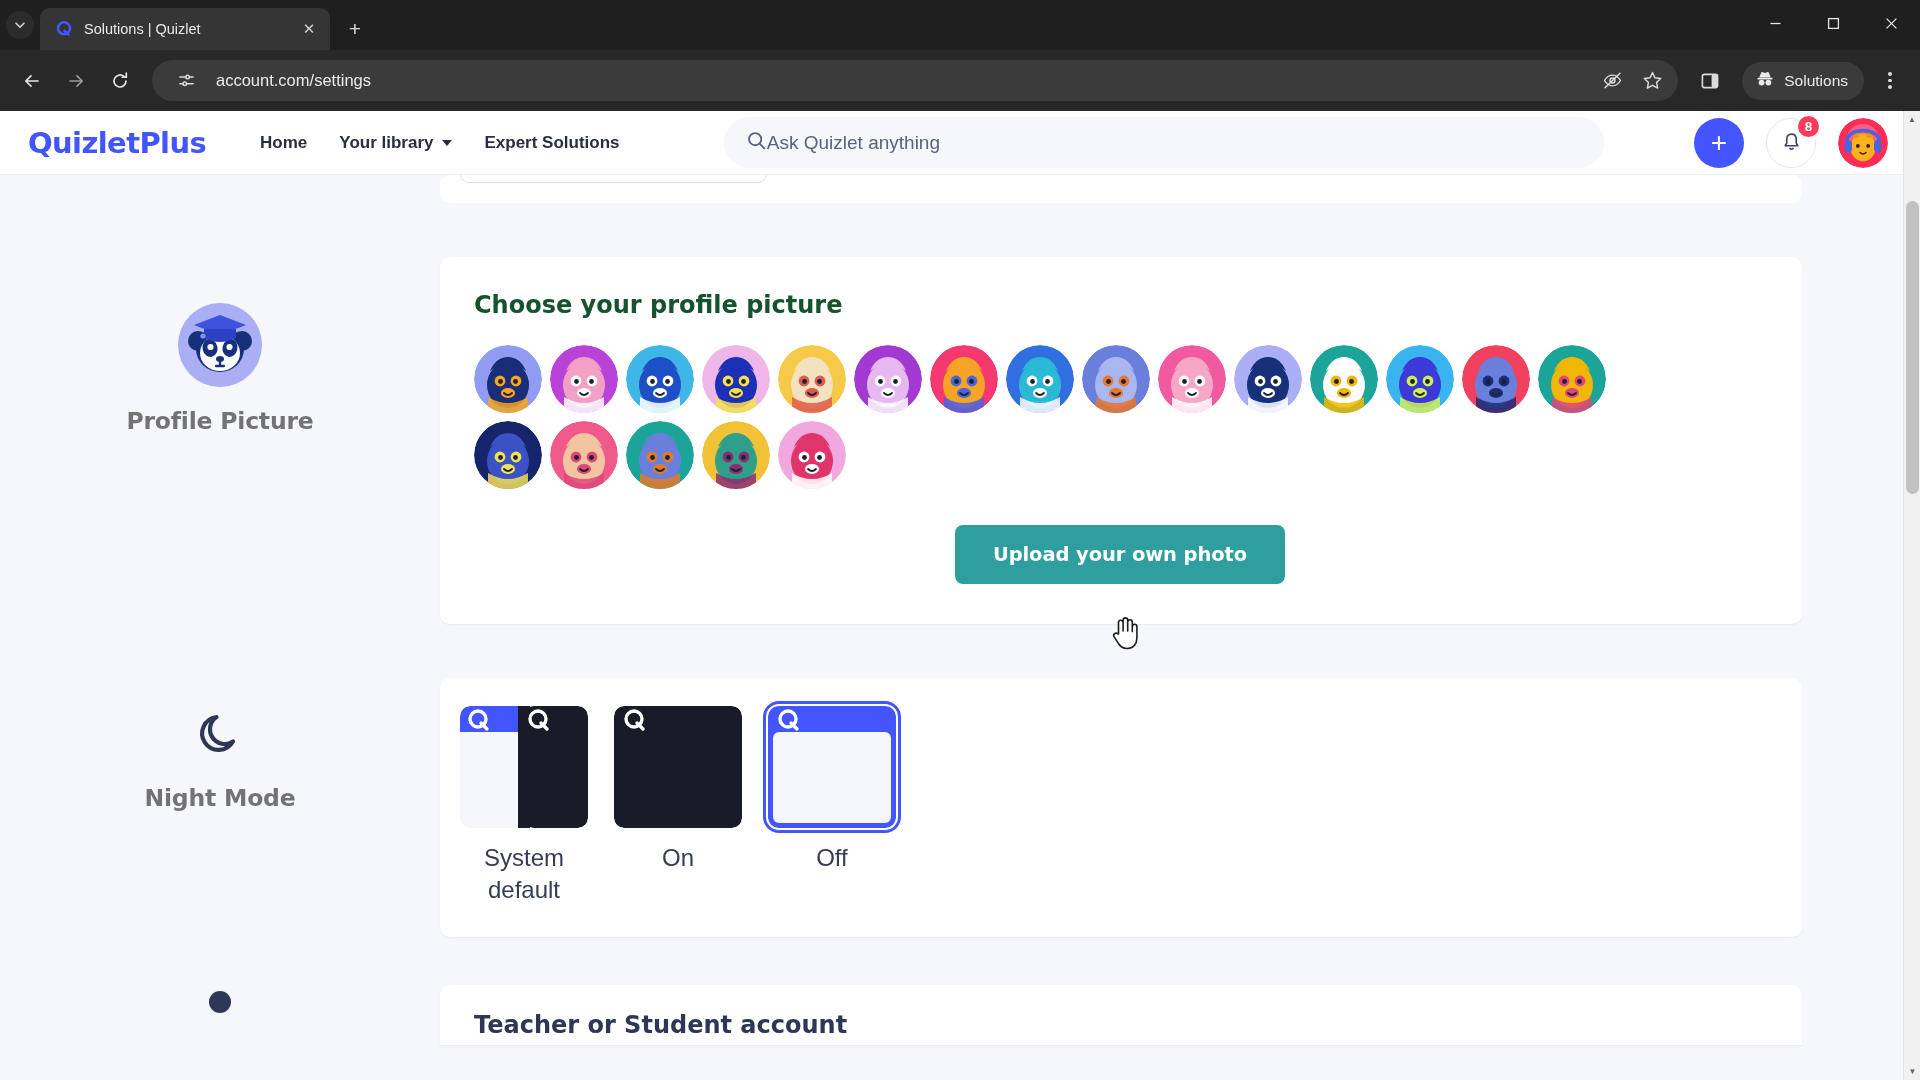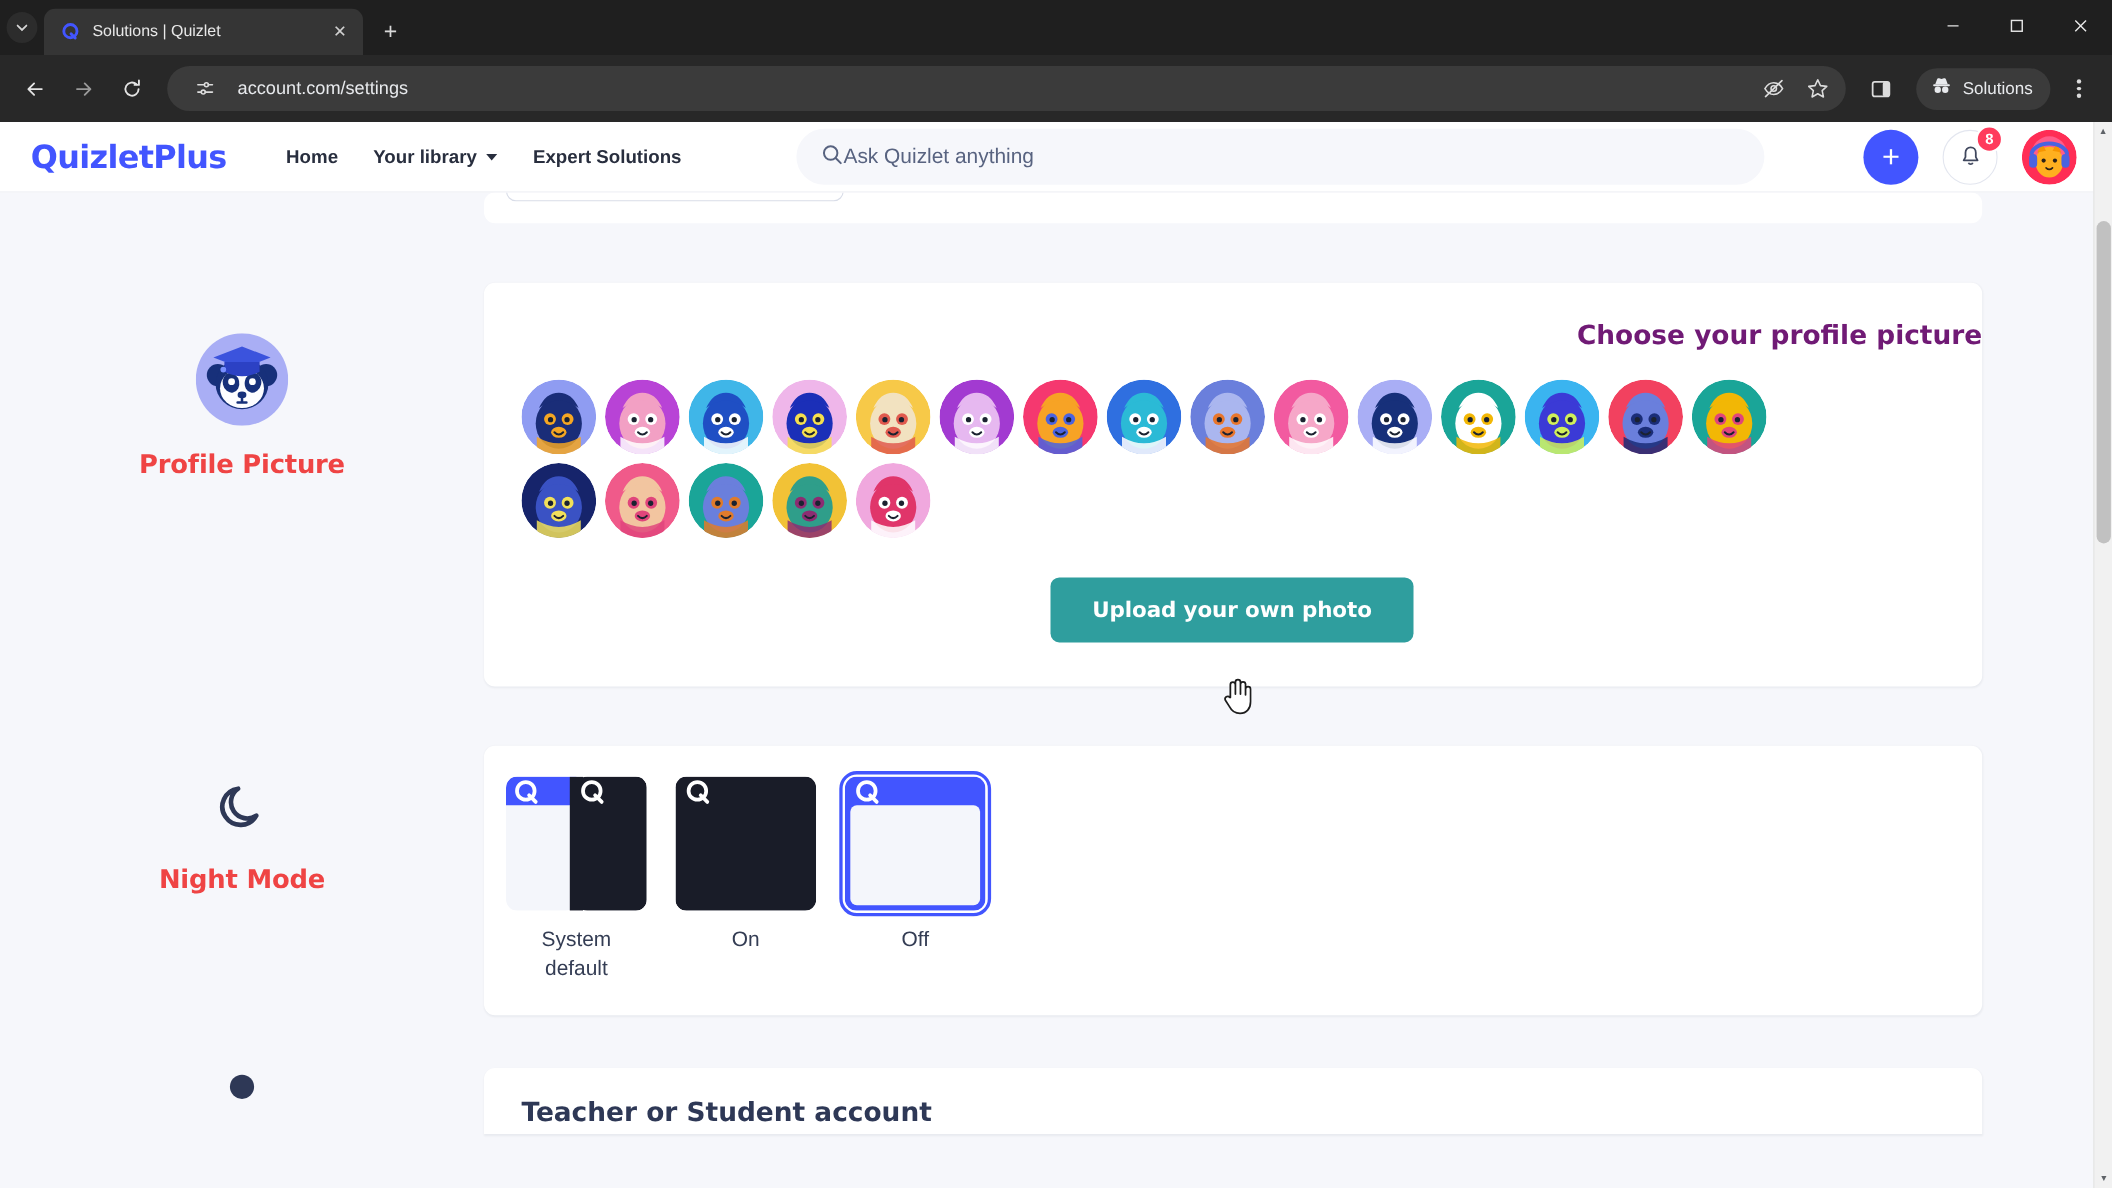--- a/index.html
+++ b/index.html
@@ -86,55 +86,55 @@
   }
   .avatar-hdr{ width:50px;height:50px;border-radius:25px;overflow:hidden; }
 
   .content{ height:893px; overflow:hidden; position:relative; }
 
   .section{ display:flex; padding:0 0 0 0; }
   .sec-label{
     width:440px; display:flex;flex-direction:column;align-items:center;justify-content:flex-start;
     padding-top:46px; gap:16px;
   }
-  .sec-label-title{ font-size:23.5px;font-weight:bold;color:#ef4444;font-family:"DejaVu Sans",sans-serif; letter-spacing:-0.2px;}
+  .sec-label-title{ font-size:23.5px;font-weight:bold;color:#737373;font-family:"DejaVu Sans",sans-serif; letter-spacing:-0.2px;}
   .card{
     background:#fff;border-radius:10px; flex:1; margin-right:118px;
     box-shadow:0 1px 2px rgba(25,32,51,.06);
   }
 
   
   .partial-top{
     background:#fff;border-radius:10px;margin:0 118px 0 440px;height:28px;position:relative;overflow:hidden;
   }
   .partial-input{
     position:absolute;left:20px;top:-44px;width:307px;height:52px;border:1px solid #d9dde8;border-radius:9px;
   }
 
   
   .pp-card{ padding:34px 0 40px 34px; }
-  .pp-title{ font-size:24px;font-weight:bold;color:#701a75;margin-bottom:26px;font-family:"DejaVu Sans",sans-serif;text-align:right;}
+  .pp-title{ font-size:24px;font-weight:bold;color:#14532d;margin-bottom:26px;font-family:"DejaVu Sans",sans-serif;}
   .av-grid{ display:flex;flex-wrap:wrap;gap:8px 8px; max-width:1200px;}
   .av{ width:68px;height:68px;border-radius:34px;overflow:hidden;flex:0 0 auto; }
   .or-row{ display:flex;align-items:center;gap:18px;margin:34px 36px 0 0; }
   .or-line{ flex:1;height:1px;background:#e6e9f0; }
   .or-txt{ color:#939bb4;font-size:17.5px; }
   .upload-wrap{ display:flex;justify-content:center;margin-top:36px;padding-right:36px;}
   .upload-btn{
     background:#2f9e9e;color:#fff;font-size:19.5px;font-weight:bold;border:none;border-radius:8px;
     padding:18px 38px; font-family:"DejaVu Sans",sans-serif; letter-spacing:-0.1px;
   }
 
   
   .nm-card{ padding:28px 0 30px 18px; }
   .nm-row{ display:flex; gap:22px; }
   .nm-opt{ width:132px; display:flex;flex-direction:column;align-items:center;gap:14px; }
   .nm-thumb{ width:128px;height:122px;border-radius:10px;overflow:hidden;position:relative; }
   .nm-thumb.sel{ outline:3px solid #4255ff; outline-offset:2px; border-radius:11px;}
-  .nm-label{ font-size:19px;color:#343d54;text-align:center;line-height:1.35;width:120px; }
+  .nm-label{ font-size:24px;color:#343d54;text-align:center;line-height:1.35;width:120px; }
   .dot-moon{ width:22px;height:22px;border-radius:11px;background:#2e3856; }
 
   
   .sbar{ position:absolute;right:0;top:111px;width:17px;height:969px;background:#f1f1f1;border-left:1px solid #e4e4e4; }
   .sb-up,.sb-dn{ height:17px;display:flex;align-items:center;justify-content:center;color:#5f6368;font-size:8px; }
   .sb-thumb{ position:absolute;left:2px;top:90px;width:13px;height:293px;background:#c1c1c1;border-radius:7px; }
 
   
   .cursor{ position:absolute; left:1108px; top:614px; width:30px;height:36px; pointer-events:none; }
 </style>

